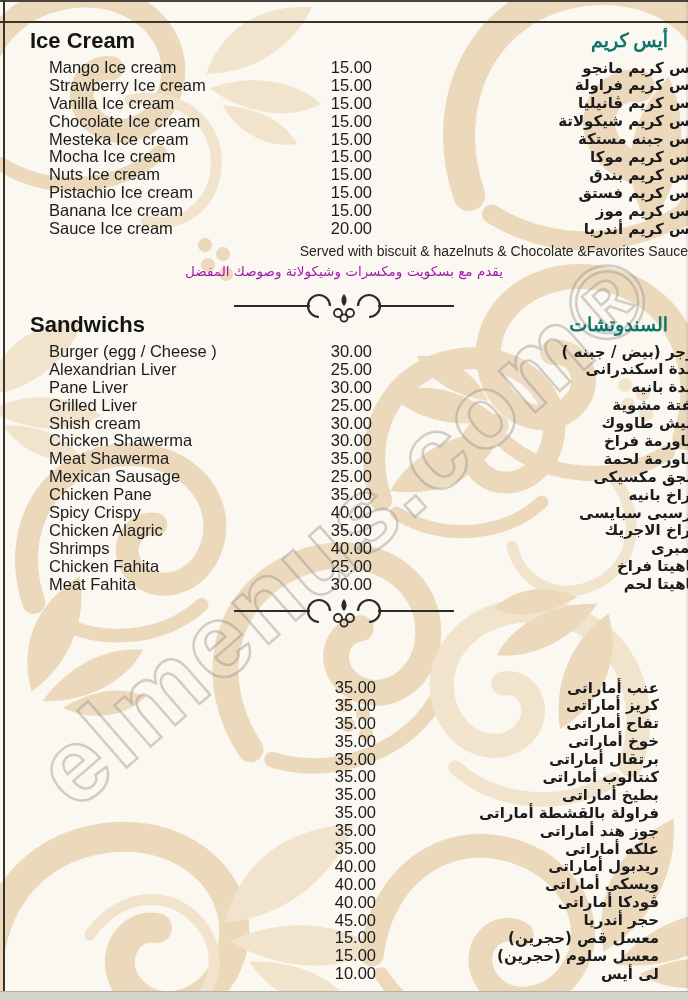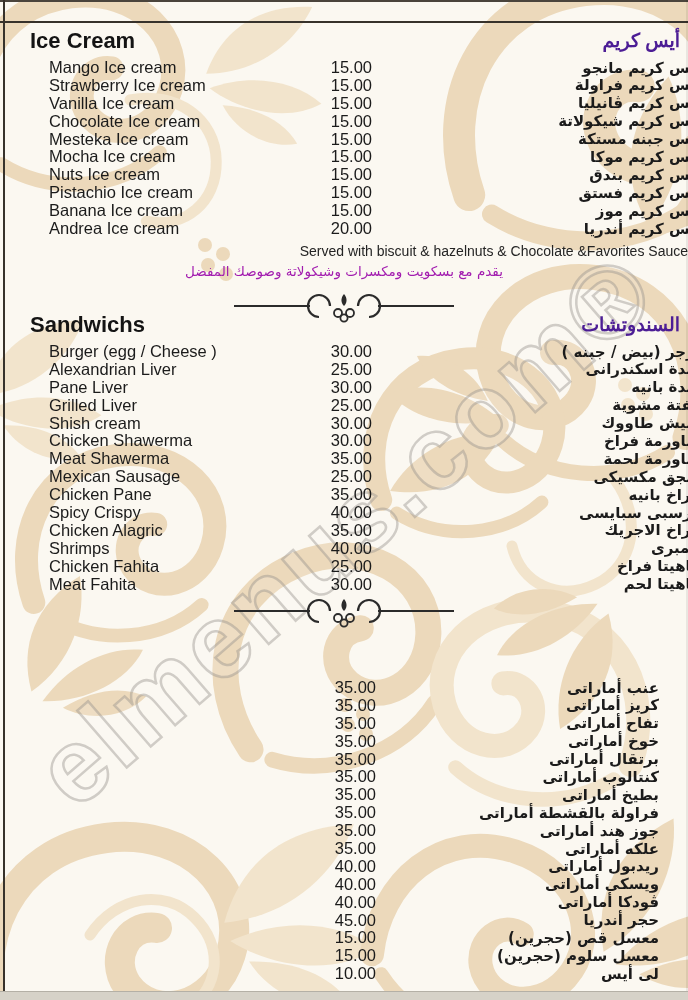--- a/index.html
+++ b/index.html
@@ -15,22 +15,22 @@
   
   .edge-top{position:absolute;left:0;top:0;width:688px;height:2px;background:#4a443c;z-index:3;}
   .frame-top{position:absolute;left:0;top:21px;width:688px;height:2px;background:#37322b;z-index:3;}
   .frame-left{position:absolute;left:3px;top:0;width:2px;height:992px;background:#37322b;z-index:3;}
   .edge-right{position:absolute;right:0;top:0;width:2px;height:1000px;background:rgba(0,0,0,0.07);z-index:3;}
   .edge-bottom{position:absolute;left:0;top:991px;width:688px;height:9px;background:#d6d2c8;border-top:1px solid #b4b0a6;z-index:3;}
   
   .content{position:absolute;left:0;top:0;width:619px;height:1000px;z-index:2;color:#1b1b1b;}
   .sec{position:absolute;left:0;width:688px;}
   .sec-head-en{position:absolute;left:30px;top:0;font-size:22px;font-weight:bold;color:#141414;}
-  .sec-head-ar{position:absolute;right:8px;top:1px;font-size:19px;font-weight:bold;direction:rtl;
-    font-family:Liberation Sans, sans-serif;color:#4c1d95;}
+  .sec-head-ar{position:absolute;right:20px;top:1px;font-size:19px;font-weight:bold;direction:rtl;
+    font-family:Liberation Serif, serif;color:#0f766e;}
   .rows{position:absolute;left:0;width:688px;margin-left:19px;}
   .row{position:relative;width:688px;height:17.9px;}
   .row .en{position:absolute;left:30px;top:0;font-size:16.5px;line-height:17.9px;white-space:nowrap;}
   .row .price{position:absolute;left:285px;width:68px;top:0;text-align:right;font-size:16.5px;line-height:17.9px;}
   .row .ar{position:absolute;right:6px;top:0.5px;font-size:15px;line-height:17.4px;font-weight:bold;
     direction:rtl;unicode-bidi:isolate;font-family:"DejaVu Sans", sans-serif;white-space:nowrap;}
   .sec-shisha .row .ar{right:48px;}
   .sec-shisha .row .price{left:289px;width:68px;}
   .note-en{position:absolute;left:0;width:688px;text-align:right;font-size:14px;color:#242424;}
   .note-ar{position:absolute;left:0;width:688px;text-align:center;font-size:13.5px;color:#a21caf;
@@ -142,21 +142,21 @@
           <span class="en">Pistachio Ice cream</span>
           <span class="price">15.00</span>
           <span class="ar">أيس كريم فستق</span>
         </div>
         <div class="row">
           <span class="en">Banana Ice cream</span>
           <span class="price">15.00</span>
           <span class="ar">أيس كريم موز</span>
         </div>
         <div class="row">
-          <span class="en">Andrea Ice cream</span>
+          <span class="en">Sauce Ice cream</span>
           <span class="price">20.00</span>
           <span class="ar">أيس كريم أندريا</span>
         </div>
       </div>
     <div class="note-en" style="top:243px;">Served with biscuit &amp; hazelnuts &amp; Chocolate &amp;Favorites Sauce</div>
     <div class="note-ar" style="top:263px;">يقدم مع بسكويت ومكسرات وشيكولاتة وصوصك المفضل</div>
 
     <svg class="divider" style="top:287px;" viewBox="0 0 220 36" aria-hidden="true">
       <line x1="0" y1="19" x2="76" y2="19" stroke="#2b2b2b" stroke-width="2"></line>
       <line x1="144" y1="19" x2="220" y2="19" stroke="#2b2b2b" stroke-width="2"></line>

